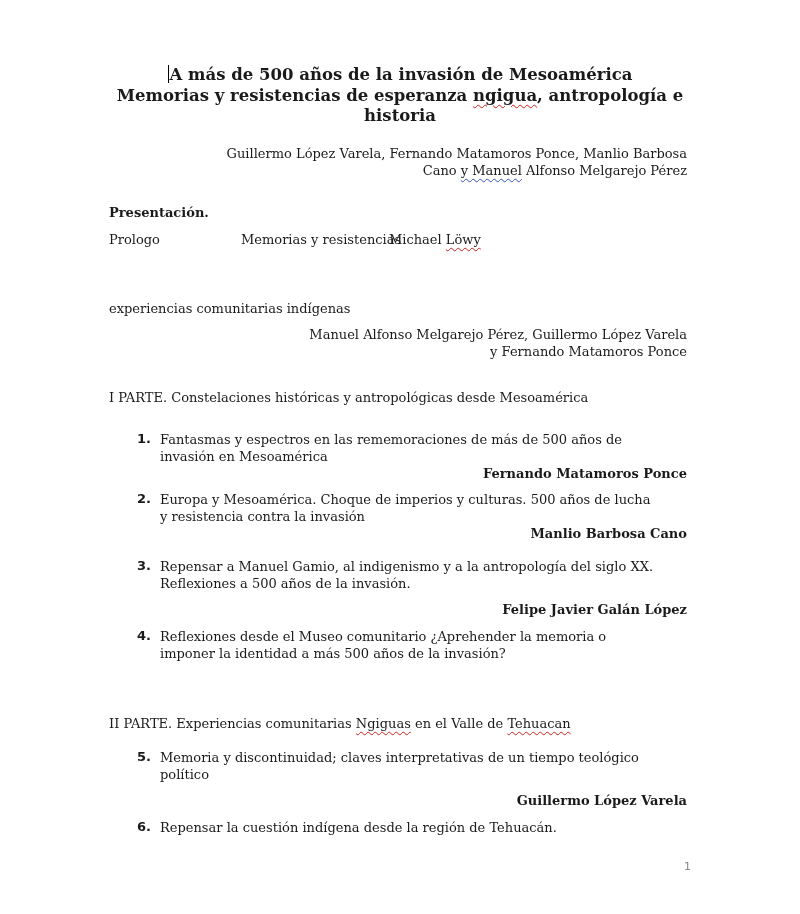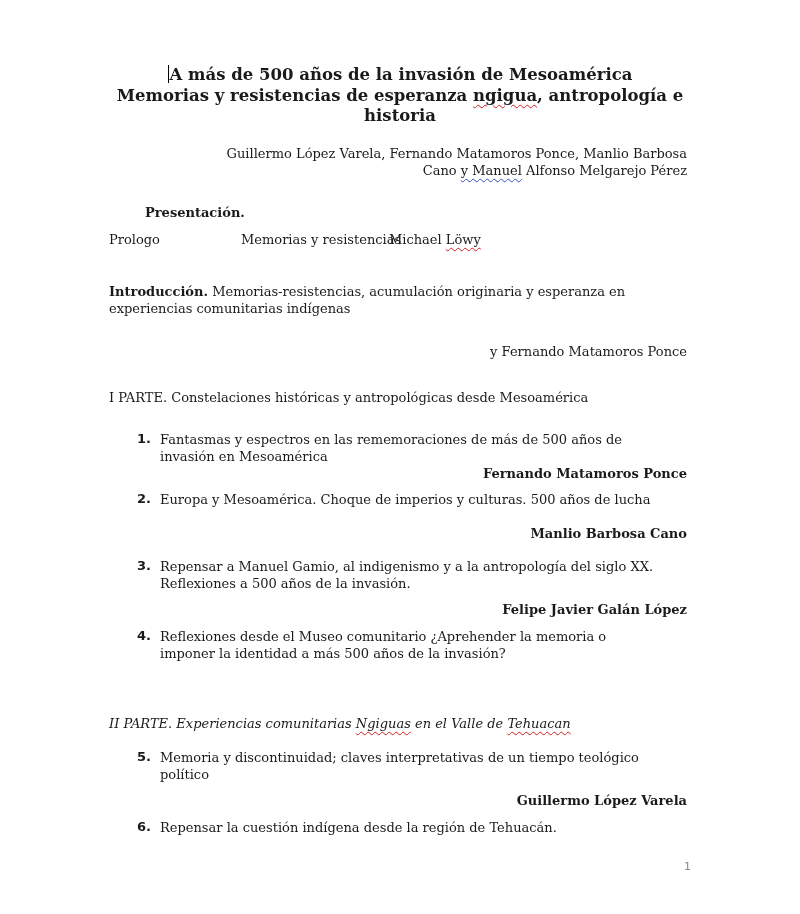--- a/index.html
+++ b/index.html
@@ -22,51 +22,52 @@
 
 <div class="page">
 
   <div class="abs title" style="top:64px;"><span class="cursor"></span><span>A más de 500 años de la invasión de Mesoamérica</span></div>
   <div class="abs title" style="top:85px;"><span>Memorias y resistencias de esperanza </span><span class="squiggle-red">ngigua</span><span>, antropología e</span></div>
   <div class="abs title" style="top:105px;">historia</div>
 
   <div class="abs normal right" style="top:145px;">Guillermo López Varela, Fernando Matamoros Ponce, Manlio Barbosa</div>
   <div class="abs normal right" style="top:162px;"><span>Cano </span><span class="squiggle-blue">y  Manuel</span><span> Alfonso Melgarejo Pérez</span></div>
 
-  <div class="abs normal bold" style="top:204px; left:109px;margin-left:36px;">Presentación.</div>
+  <div class="abs normal bold" style="top:204px; left:109px;">Presentación.</div>
 
   <div class="abs normal" style="top:231px; left:109px;">Prologo</div>
   <div class="abs normal" style="top:231px; left:201px;margin-left:40px;">Memorias y resistencias</div>
   <div class="abs normal" style="top:231px; left:389px;"><span>Michael </span><span class="squiggle-red">Löwy</span></div>
 
-  <div class="abs normal" style="top:283px; left:109px;"><span class="bold">Introducción.</span><span> Memorias-resistencias, acumulación originaria y esperanza en</span></div>
   <div class="abs normal" style="top:300px; left:109px;">experiencias comunitarias indígenas</div>
+  <div class="abs normal right" style="top:326px;">Manuel Alfonso Melgarejo Pérez, Guillermo López Varela</div>
   <div class="abs normal right" style="top:343px;">y Fernando Matamoros Ponce</div>
 
   <div class="abs normal" style="top:389px; left:109px;">I PARTE. Constelaciones históricas y antropológicas desde Mesoamérica</div>
 
   <div class="abs num" style="top:431px; left:137px;">1.</div>
   <div class="abs normal" style="top:431px; left:160px;">Fantasmas y espectros en las rememoraciones de más de 500 años de</div>
   <div class="abs normal" style="top:448px; left:160px;">invasión en Mesoamérica</div>
   <div class="abs normal bold right" style="top:465px;">Fernando Matamoros Ponce</div>
 
   <div class="abs num" style="top:491px; left:137px;">2.</div>
   <div class="abs normal" style="top:491px; left:160px;">Europa y Mesoamérica. Choque de imperios y culturas. 500 años de lucha</div>
+  <div class="abs normal" style="top:508px; left:160px;">y resistencia contra la invasión</div>
   <div class="abs normal bold right" style="top:525px;">Manlio Barbosa Cano</div>
 
   <div class="abs num" style="top:558px; left:137px;">3.</div>
   <div class="abs normal" style="top:558px; left:160px;">Repensar a Manuel Gamio, al indigenismo y a la antropología del siglo XX.</div>
   <div class="abs normal" style="top:575px; left:160px;">Reflexiones a 500 años de la invasión.</div>
   <div class="abs normal bold right" style="top:601px;">Felipe Javier Galán López</div>
 
   <div class="abs num" style="top:628px; left:137px;">4.</div>
   <div class="abs normal" style="top:628px; left:160px;">Reflexiones desde el Museo comunitario ¿Aprehender la memoria o</div>
   <div class="abs normal" style="top:645px; left:160px;">imponer la identidad a más 500 años de la invasión?</div>
 
-  <div class="abs normal" style="top:715px; left:109px;font-style:italic;"><span>II PARTE. Experiencias comunitarias </span><span class="squiggle-red">Ngiguas</span><span> en el Valle de </span><span class="squiggle-red">Tehuacan</span></div>
+  <div class="abs normal" style="top:715px; left:109px;"><span>II PARTE. Experiencias comunitarias </span><span class="squiggle-red">Ngiguas</span><span> en el Valle de </span><span class="squiggle-red">Tehuacan</span></div>
 
   <div class="abs num" style="top:749px; left:137px;">5.</div>
   <div class="abs normal" style="top:749px; left:160px;">Memoria y discontinuidad; claves interpretativas de un tiempo teológico</div>
   <div class="abs normal" style="top:766px; left:160px;">político</div>
   <div class="abs normal bold right" style="top:792px;">Guillermo López Varela</div>
 
   <div class="abs num" style="top:819px; left:137px;">6.</div>
   <div class="abs normal" style="top:819px; left:160px;">Repensar la cuestión indígena desde la región de Tehuacán.</div>
 
   <div class="abs pagenum" style="top:860px; left:684px;">1</div>

